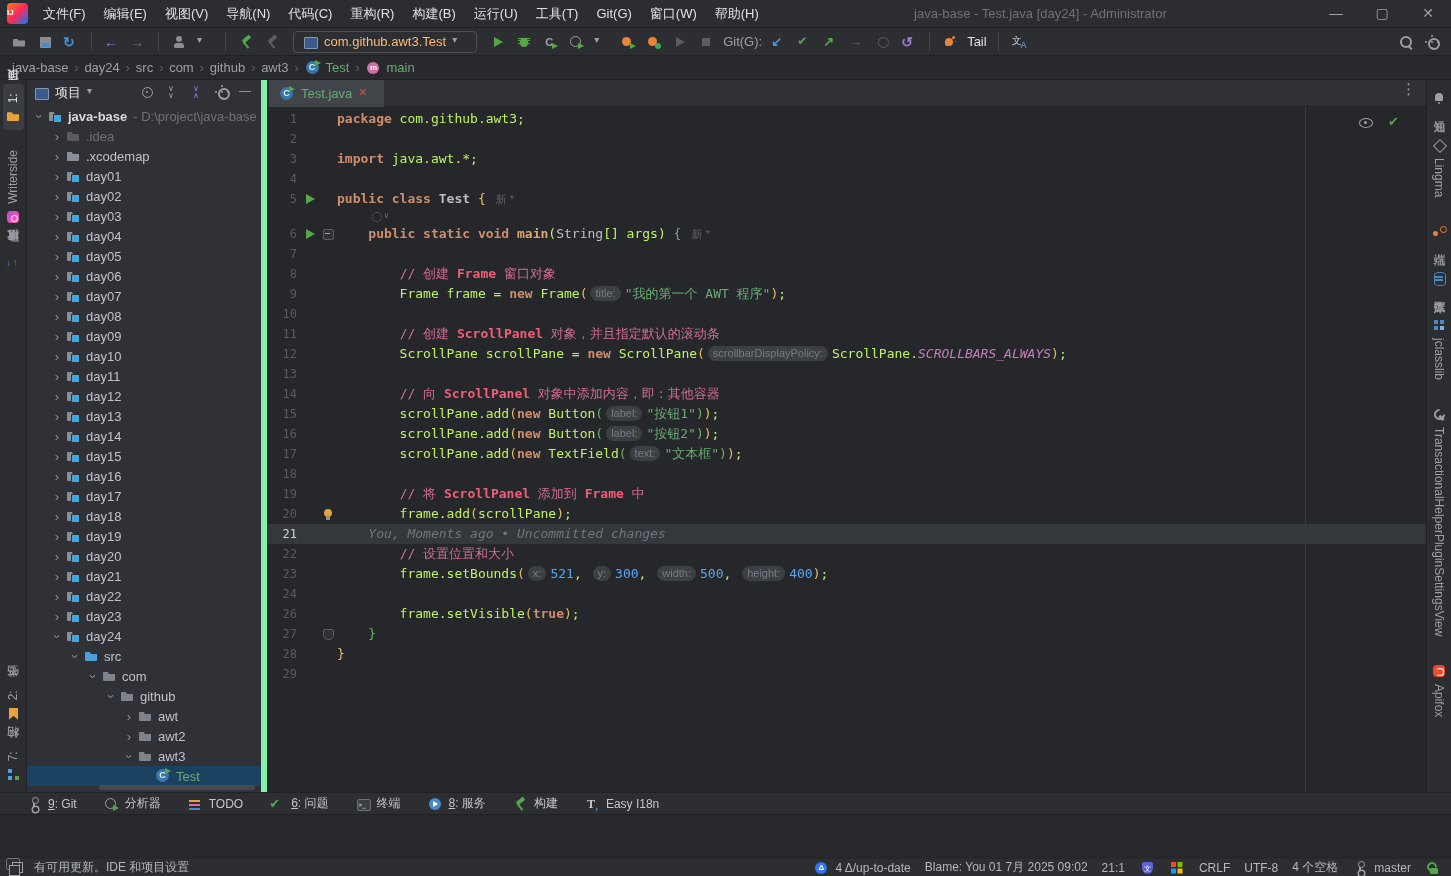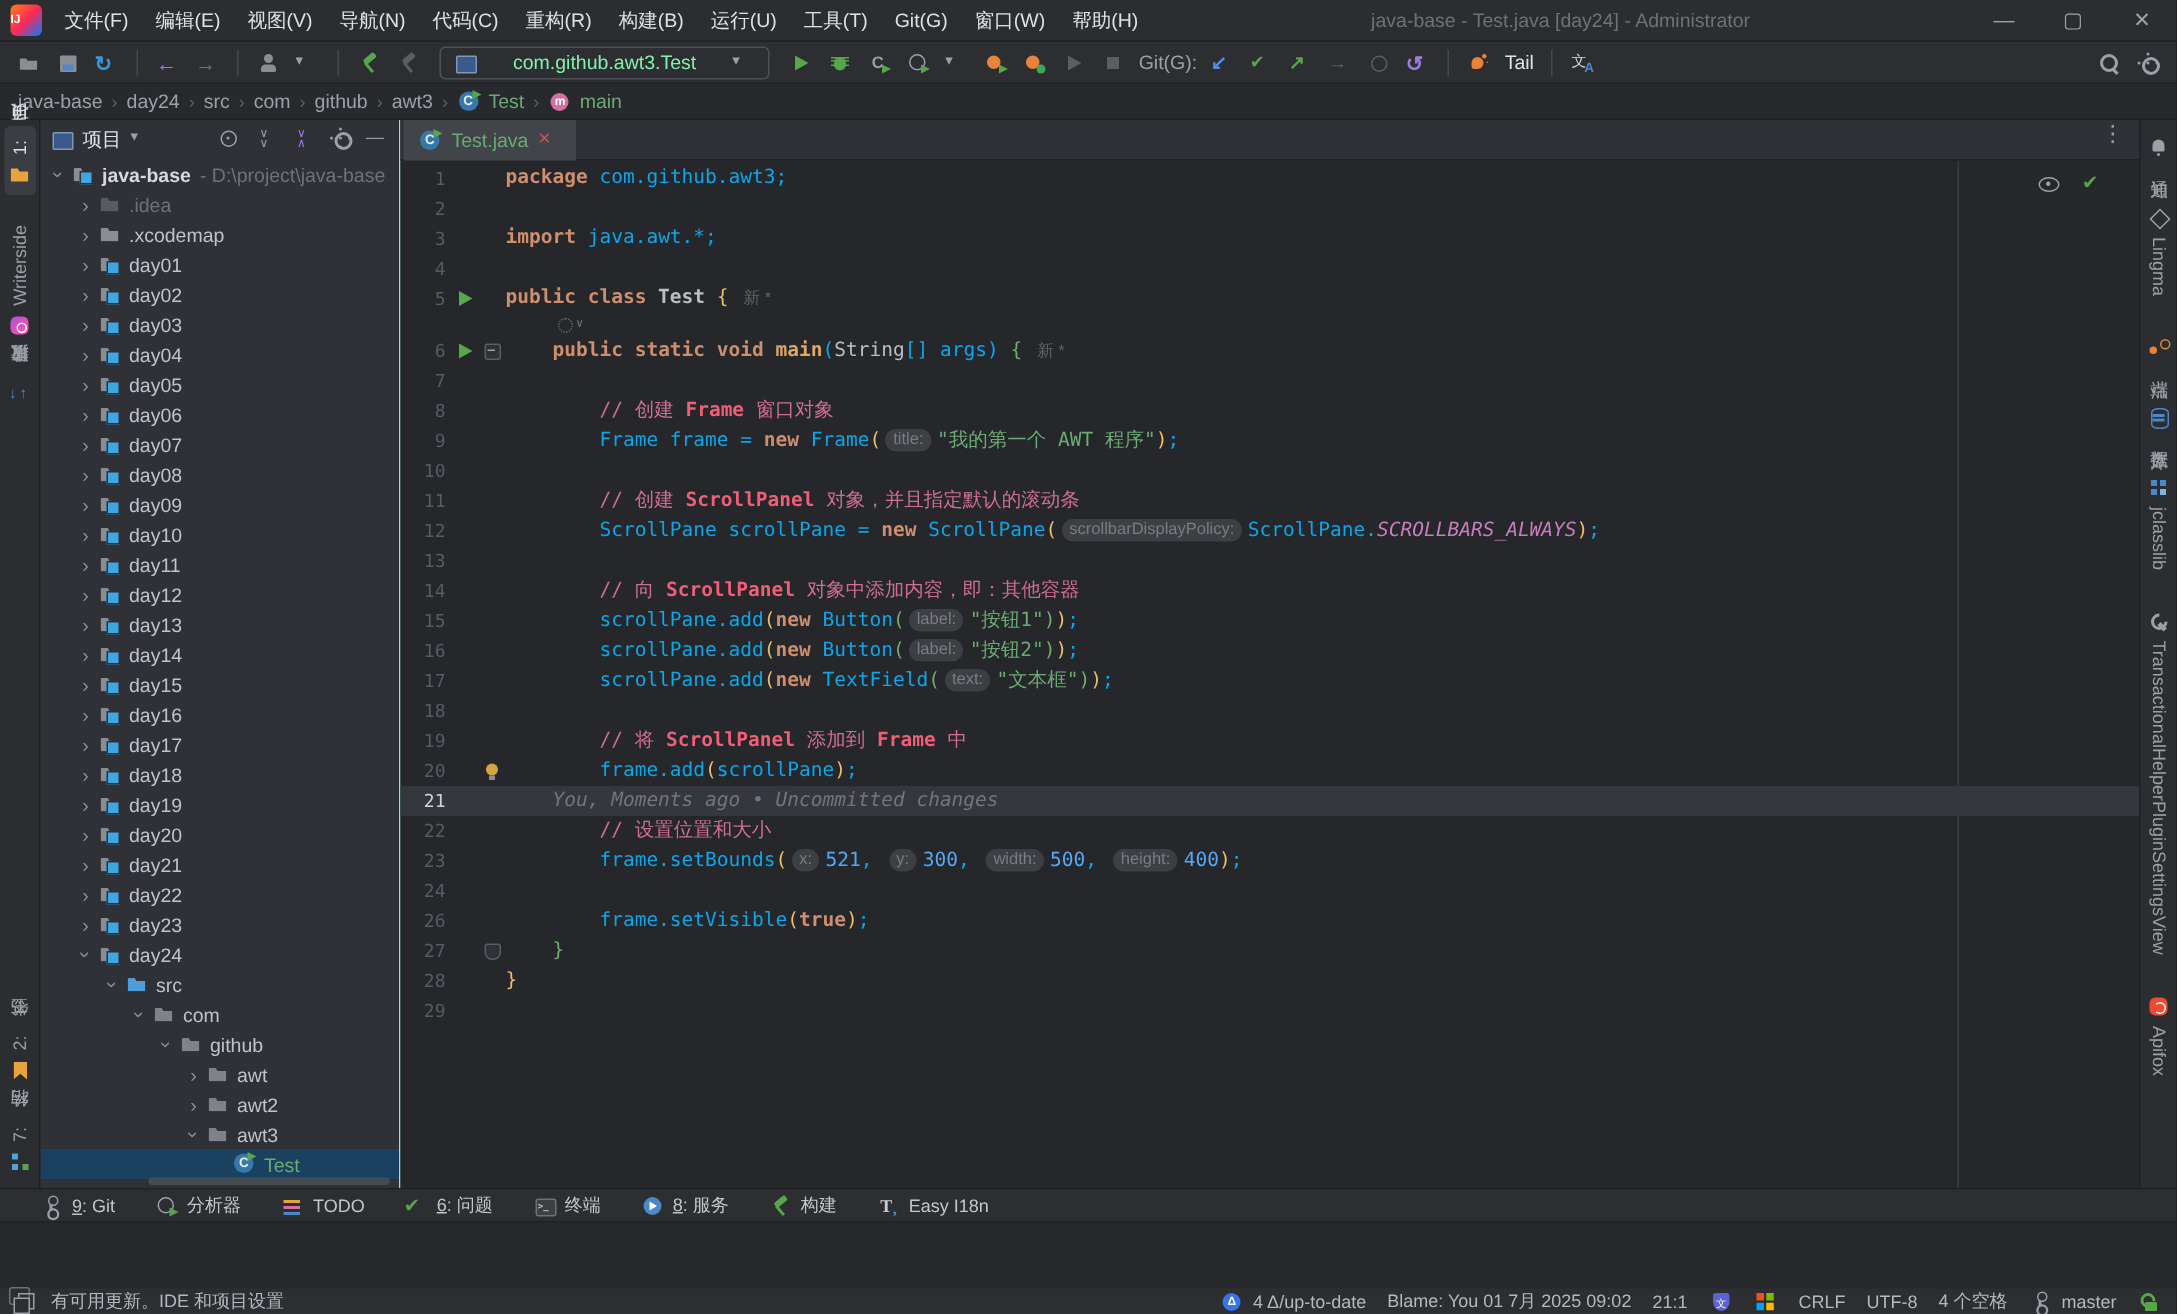--- a/index.html
+++ b/index.html
@@ -12,37 +12,37 @@
   #titlebar{height:28px;background:#2b2d30;display:flex;align-items:center;border-bottom:1px solid #202124;flex:none;}
   #menubar{display:flex;align-items:center;height:100%;}
   .menu-item{padding:1px 9px;line-height:27px;color:#dfe1e5;cursor:default;}
   #win-title{flex:1;text-align:center;color:#6e7277;white-space:nowrap;overflow:hidden;}
   .winbtn{width:46px;text-align:center;color:#9da0a8;font-size:14px;line-height:27px;}
   #toolbar{height:28px;background:#2c2e31;display:flex;align-items:center;border-bottom:1px solid #202124;flex:none;padding:0 6px;}
   .tb-sep{width:1px;height:18px;background:#46484b;margin:0 7px;flex:none;}
   .tb-btn{display:flex;align-items:center;justify-content:center;width:26px;height:24px;flex:none;}
   .tb-label{color:#9da0a8;margin:0 4px;white-space:nowrap;}
   .tb-space{flex:1;}
-  #runcfg{display:flex;align-items:center;height:22px;border:1px solid #4d5157;border-radius:4px;padding:0 8px;margin:11px 8px;color:#86efac;gap:24px;}
+  #runcfg{display:flex;align-items:center;height:22px;border:1px solid #4d5157;border-radius:4px;padding:0 8px;margin:11px 8px;color:#fdba74;gap:6px;}
   #crumbbar{height:24px;background:#28292c;display:flex;align-items:center;padding-left:12px;border-bottom:1px solid #202124;flex:none;}
   .crumb{display:flex;align-items:center;color:#9da0a8;gap:5px;}
   .crumb.green .crumb-label{color:#6aab73;}
   .crumb-sep{color:#5f6368;margin:0 6px;font-size:12px;}
   
   #main{flex:1;display:flex;min-height:0;border-bottom:1px solid #202124;}
   .stripe{width:27px;background:#2b2d30;flex:none;display:flex;flex-direction:column;align-items:center;padding:4px 0;}
   #stripe-left{border-right:1px solid #202124;justify-content:space-between;}
   #stripe-right{width:25px;border-left:1px solid #202124;}
   .stripe-group{display:flex;flex-direction:column;align-items:center;gap:14px;}
   .stripe-btn{display:flex;flex-direction:column;align-items:center;gap:5px;padding:6px 2px;border-radius:4px;color:#9da0a8;font-size:12px;}
   .stripe-btn.active{background:#3a3d41;color:#dfe1e5;}
   .vtext-up{writing-mode:vertical-rl;transform:rotate(180deg);white-space:nowrap;}
   .vtext-down{writing-mode:vertical-rl;white-space:nowrap;}
   
-  #project{width:240px;background:#2f3136;flex:none;display:flex;flex-direction:column;border-right:1px solid #86efac;position:relative;}
+  #project{width:240px;background:#2f3136;flex:none;display:flex;flex-direction:column;border-right:6px solid #86efac;position:relative;}
   #proj-header{height:26px;display:flex;align-items:center;padding:0 6px;flex:none;}
   #proj-title{display:flex;align-items:center;gap:6px;color:#dfe1e5;margin-right:4px;}
   #proj-header .hdr-icons{margin-left:auto;display:flex;align-items:center;gap:9px;}
   #tree{flex:1;overflow:hidden;position:relative;font-size:13px;}
   .trow{height:20px;display:flex;align-items:center;white-space:nowrap;}
   .trow.sel{background:#1b4161;}
   .tch{width:16px;flex:none;text-align:center;color:#8a8e95;font-size:13px;}
   .tch.open{transform:rotate(90deg);}
   .tlabel{margin-left:5px;color:#bfc3ca;}
   .tlabel.bold{font-weight:bold;color:#d6d9de;}
@@ -64,21 +64,21 @@
   .g-num{width:34px;flex:none;text-align:right;color:#565c65;font-size:12px;padding-right:4px;}
   .cline.cur .g-num{color:#d0d3d8;}
   .g-ic{width:18px;flex:none;display:flex;align-items:center;justify-content:center;}
   .g-fold{width:18px;flex:none;display:flex;align-items:center;justify-content:center;}
   .ctext{flex:1;min-width:0;}
   .inlay-row{height:15px;position:relative;}
   .inlay-row .gi-ai{position:absolute;left:104px;top:1px;}
   #editor-overlay{position:absolute;top:34px;right:22px;display:flex;gap:14px;align-items:center;}
   
   .s-kw{color:#cf8e6d;font-weight:bold;}
-  .s-pln{color:#0ea5e9;}
+  .s-pln{color:#bef264;}
   .s-str{color:#6aab73;}
   .s-num{color:#56a8f5;}
   .s-cmt{color:#cf6d94;}
   .s-cmtb{color:#f25e78;font-weight:bold;}
   .s-const{color:#c77dbb;font-style:italic;}
   .s-fn{color:#e0a568;font-weight:bold;}
   .s-p1{color:#e8bf6a;}
   .s-p2{color:#6fae6a;}
   .s-cls{color:#bcbec4;}
   .s-clsb{color:#bcbec4;font-weight:bold;}

